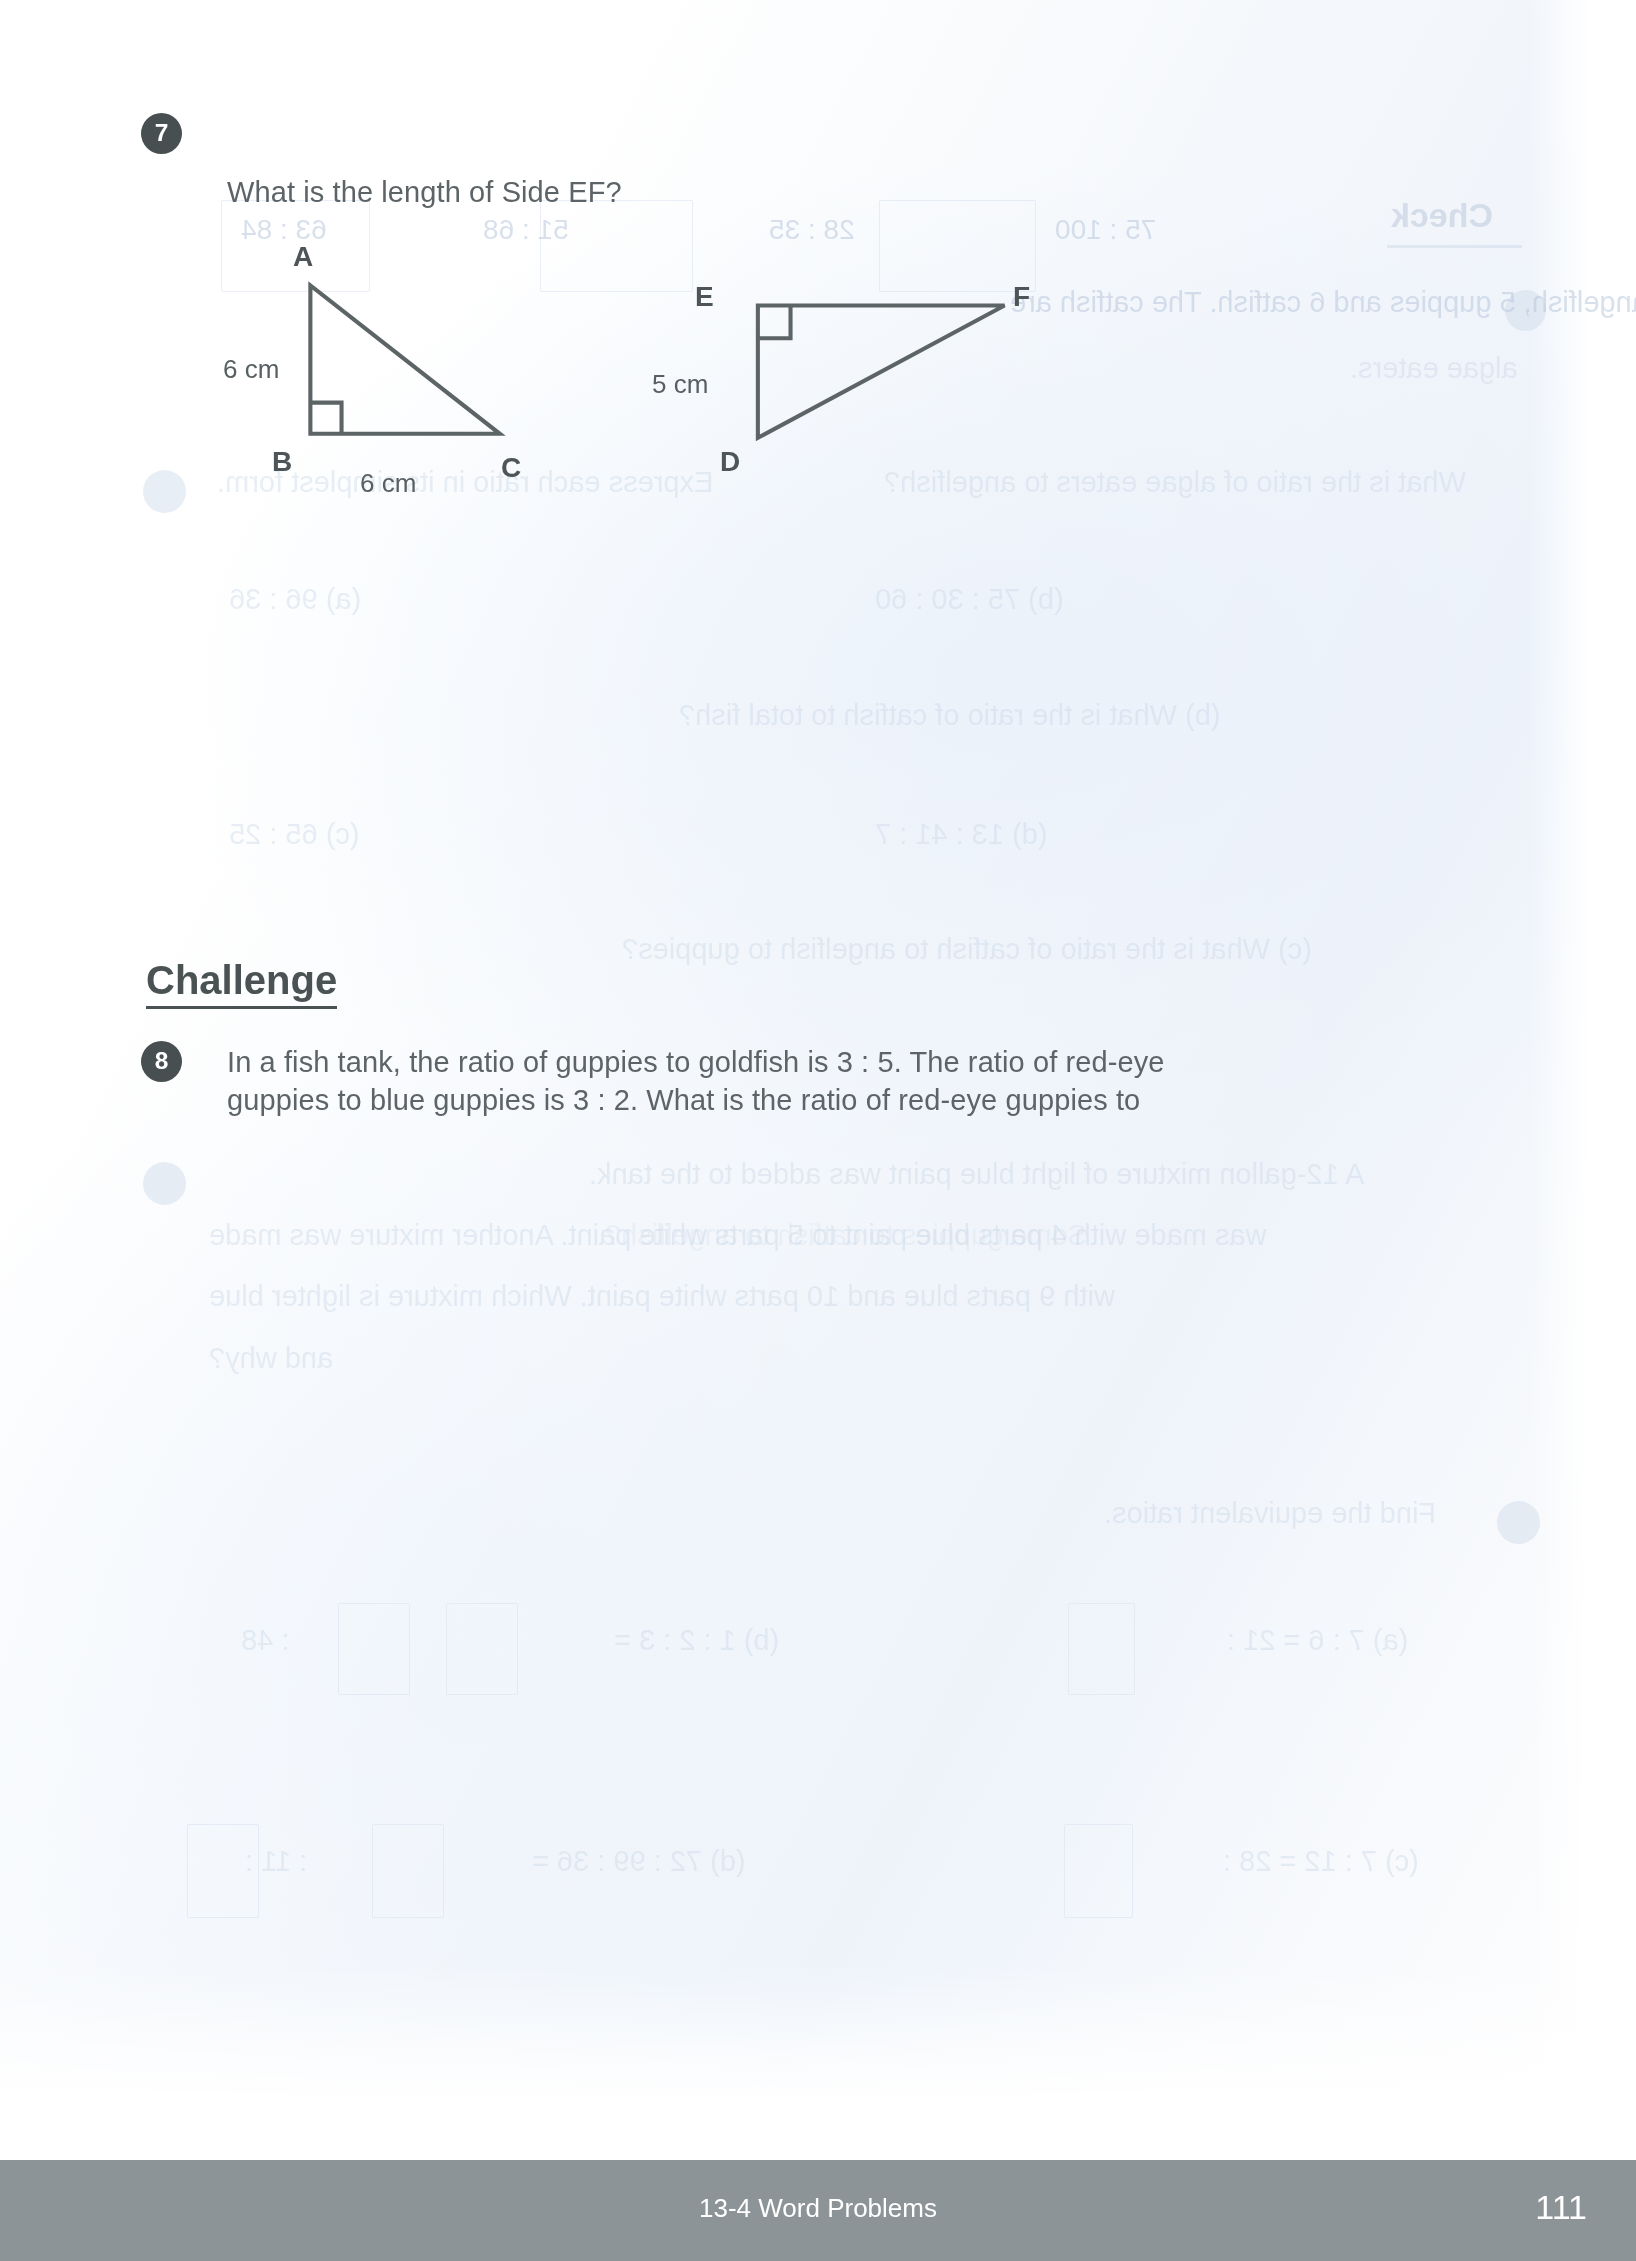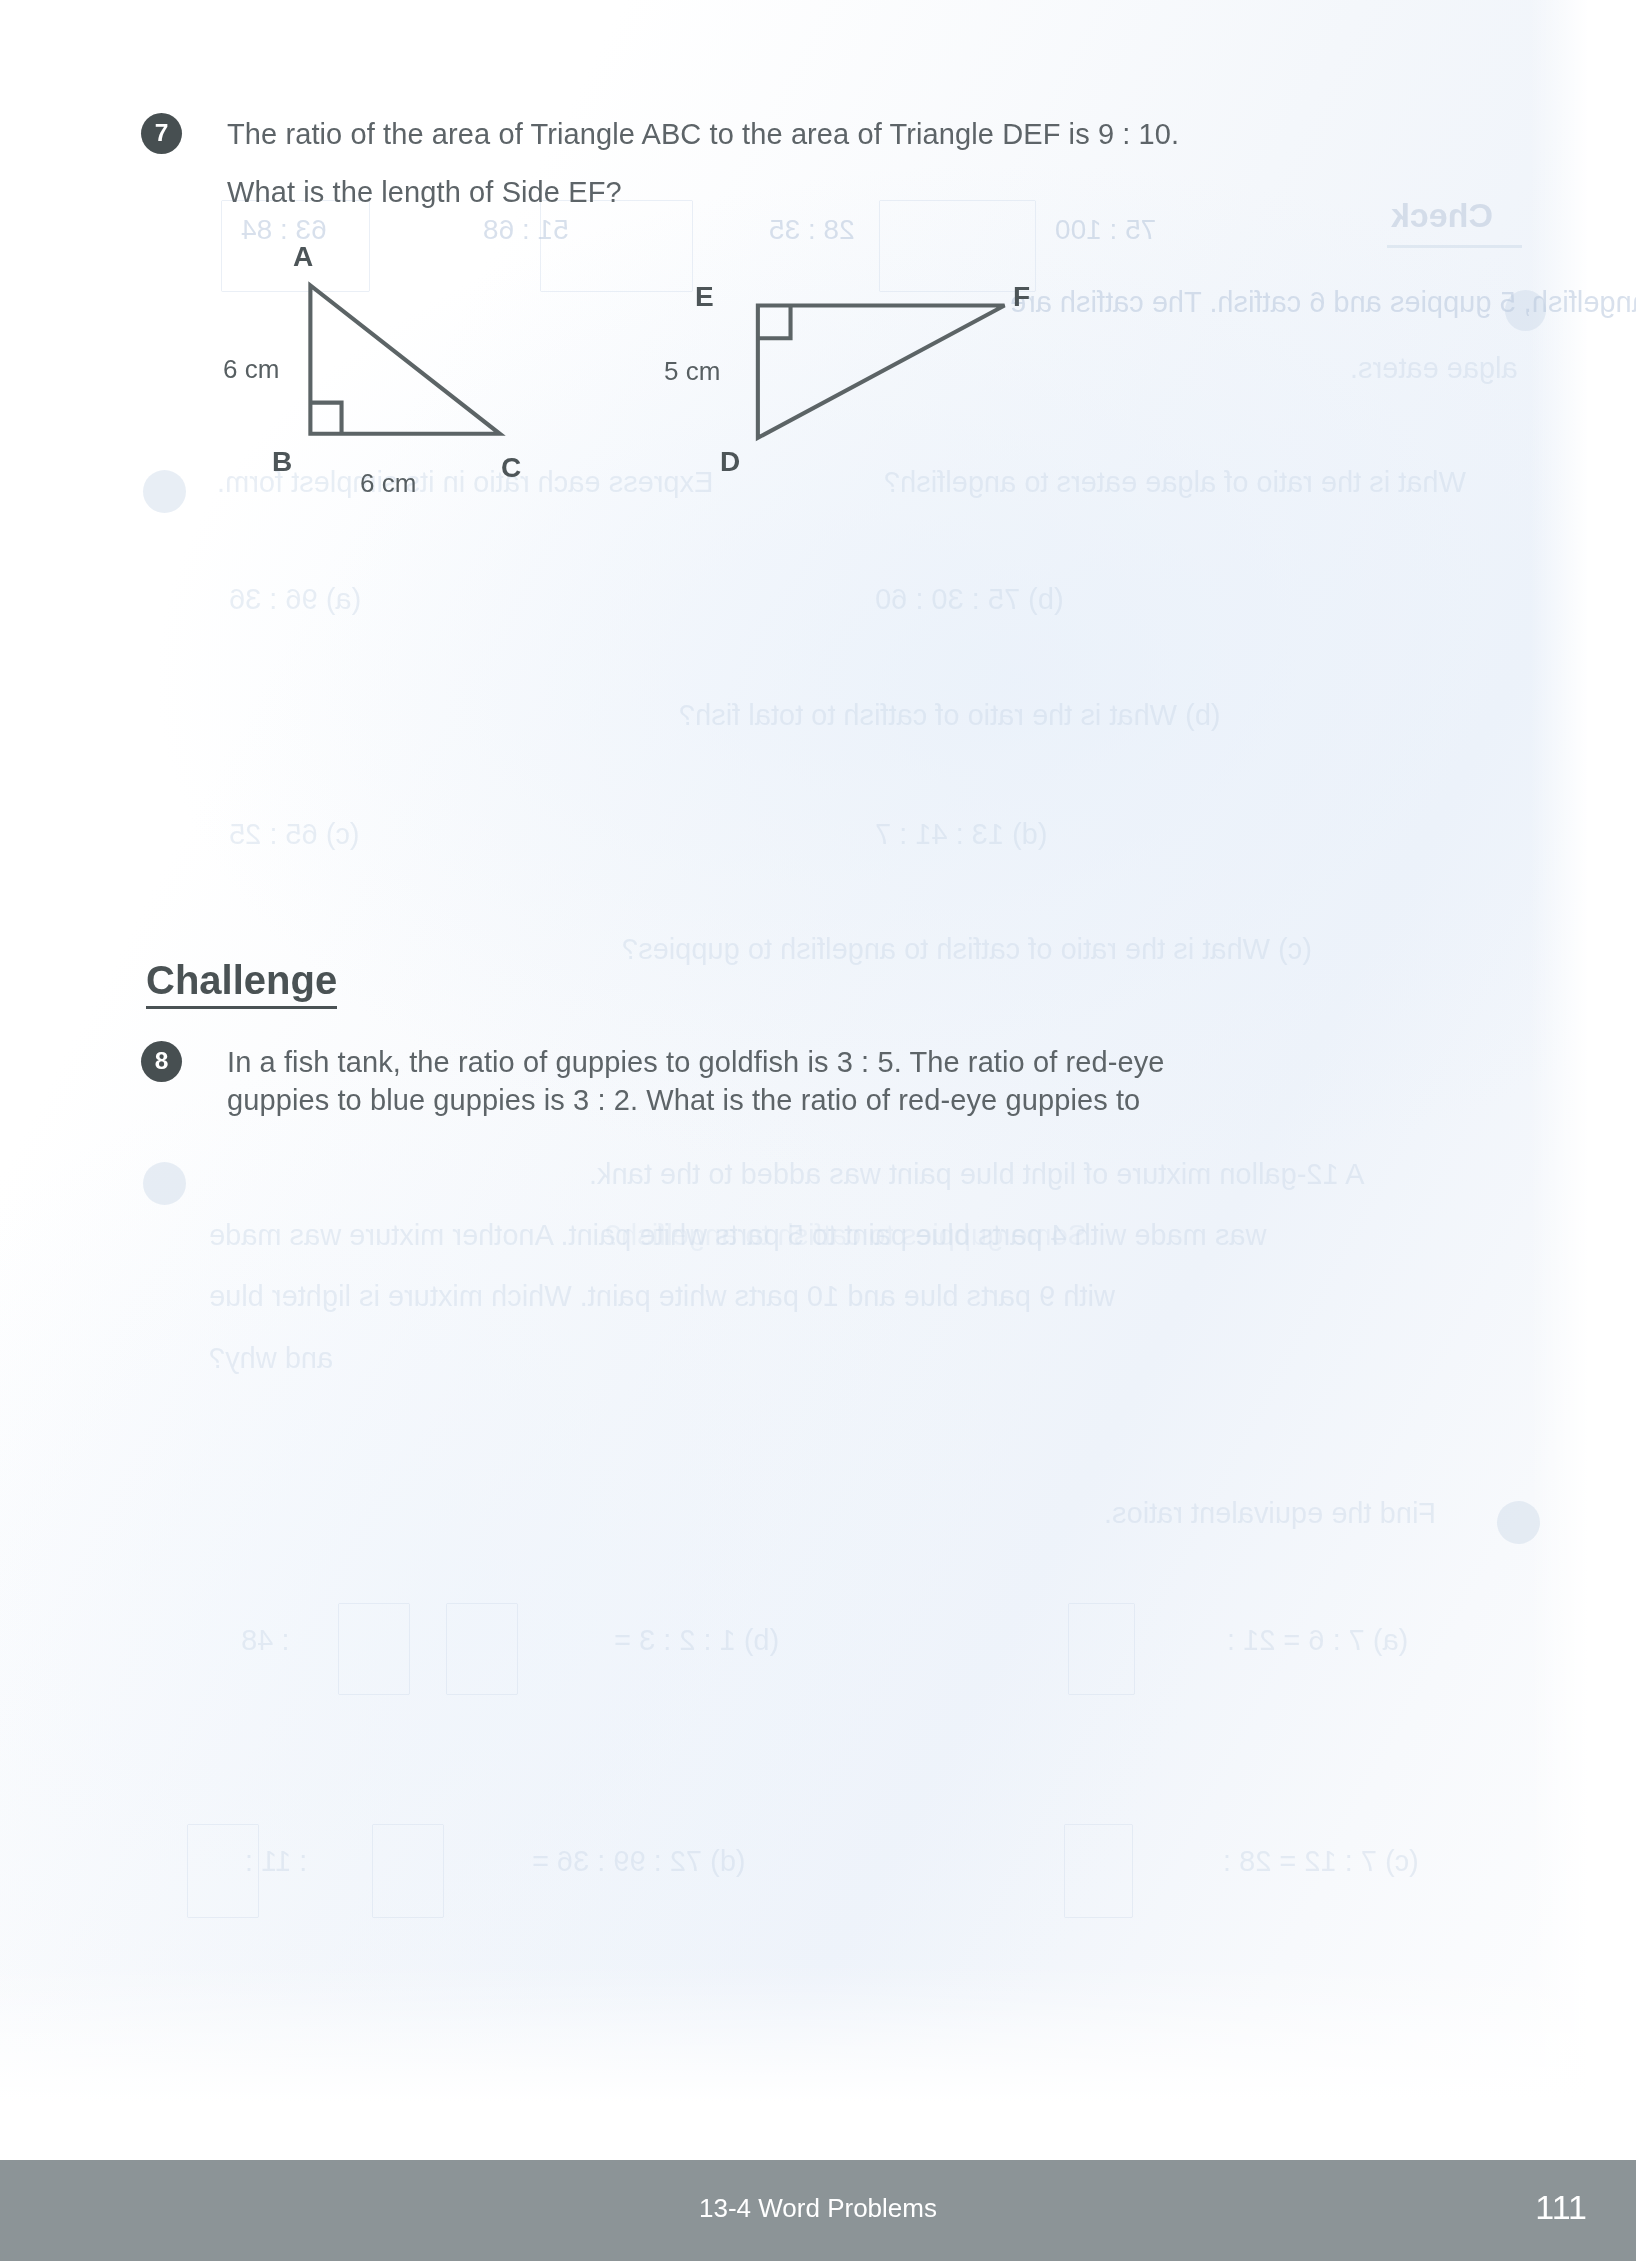--- a/index.html
+++ b/index.html
@@ -234,41 +234,40 @@
     <div class="bleed faint" style="left:245px; top:1845px; font-size:29px;">: 11 :</div>
     <div class="bleed-box" style="left:187px; top:1824px; width:70px; height:92px;"></div>
   </div>
 
   <div class="scan-edge-right"></div>
   <div class="scan-edge-bottom"></div>
 
   <div class="content">
 
     <div class="qnum" style="left:141px; top:113px;">7</div>
-    <div class="qtext" style="left:227px; top:106px;">The ratio of the area of Triangle ABC to the area of Triangle DEF is 9 : 10.</div>
     <div class="qtext" style="left:227px; top:164px;">What is the length of Side EF?</div>
 
     <svg class="fig" style="left:303px; top:278px;" width="205" height="164" viewBox="0 0 250 200">
       <polygon points="9,9 9,190 240,190" fill="none" stroke="#5c6466" stroke-width="5" stroke-linejoin="miter"></polygon>
       <polyline points="9,152 47,152 47,190" fill="none" stroke="#5c6466" stroke-width="5"></polyline>
     </svg>
     <div class="fig-label" style="left:293px; top:241px;">A</div>
     <div class="fig-label" style="left:272px; top:446px;">B</div>
     <div class="fig-label" style="left:501px; top:452px;">C</div>
     <div class="side-label" style="left:223px; top:354px;">6 cm</div>
     <div class="side-label" style="left:360px; top:468px;">6 cm</div>
 
     <svg class="fig" style="left:751px; top:299px;" width="262" height="147" viewBox="0 0 320 180">
       <polygon points="8,8 310,8 8,170" fill="none" stroke="#5c6466" stroke-width="5" stroke-linejoin="miter"></polygon>
       <polyline points="8,48 48,48 48,8" fill="none" stroke="#5c6466" stroke-width="5"></polyline>
     </svg>
     <div class="fig-label" style="left:695px; top:281px;">E</div>
     <div class="fig-label" style="left:1013px; top:281px;">F</div>
     <div class="fig-label" style="left:720px; top:446px;">D</div>
-    <div class="side-label" style="left:652px; top:356px;margin-left:12px;">5 cm</div>
+    <div class="side-label" style="left:652px; top:369px;">5 cm</div>
 
     <div class="section-head" style="left:146px; top:959px;">Challenge</div>
 
     <div class="qnum" style="left:141px; top:1041px;">8</div>
     <div class="qtext" style="left:227px; top:1034px;text-align:right;">In a fish tank, the ratio of guppies to goldfish is 3 : 5. The ratio of red-eye</div>
     <div class="qtext" style="left:227px; top:1072px;">guppies to blue guppies is 3 : 2. What is the ratio of red-eye guppies to</div>
   </div>
 
   <div class="footer-bar">
     <div class="footer-title">13-4  Word Problems</div>

